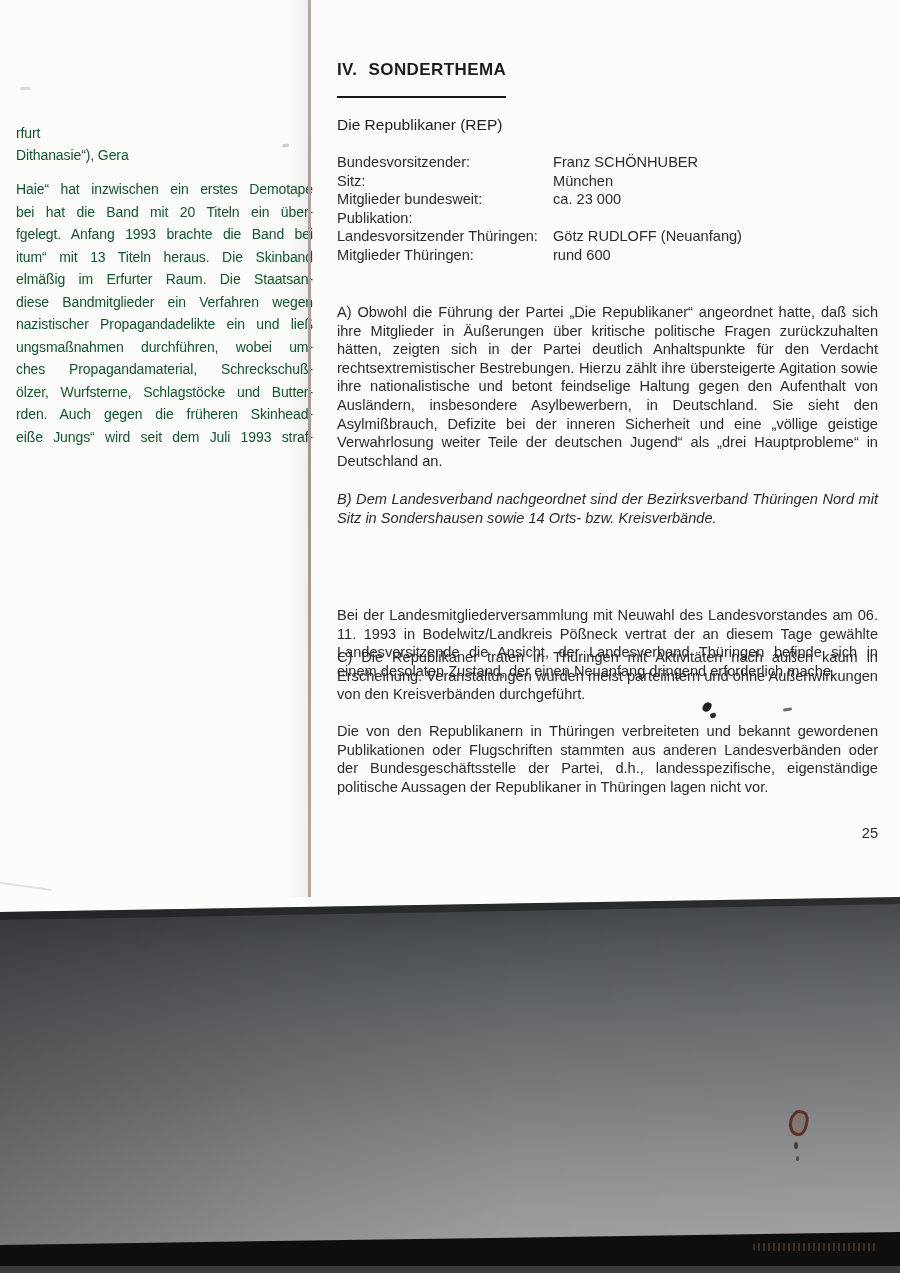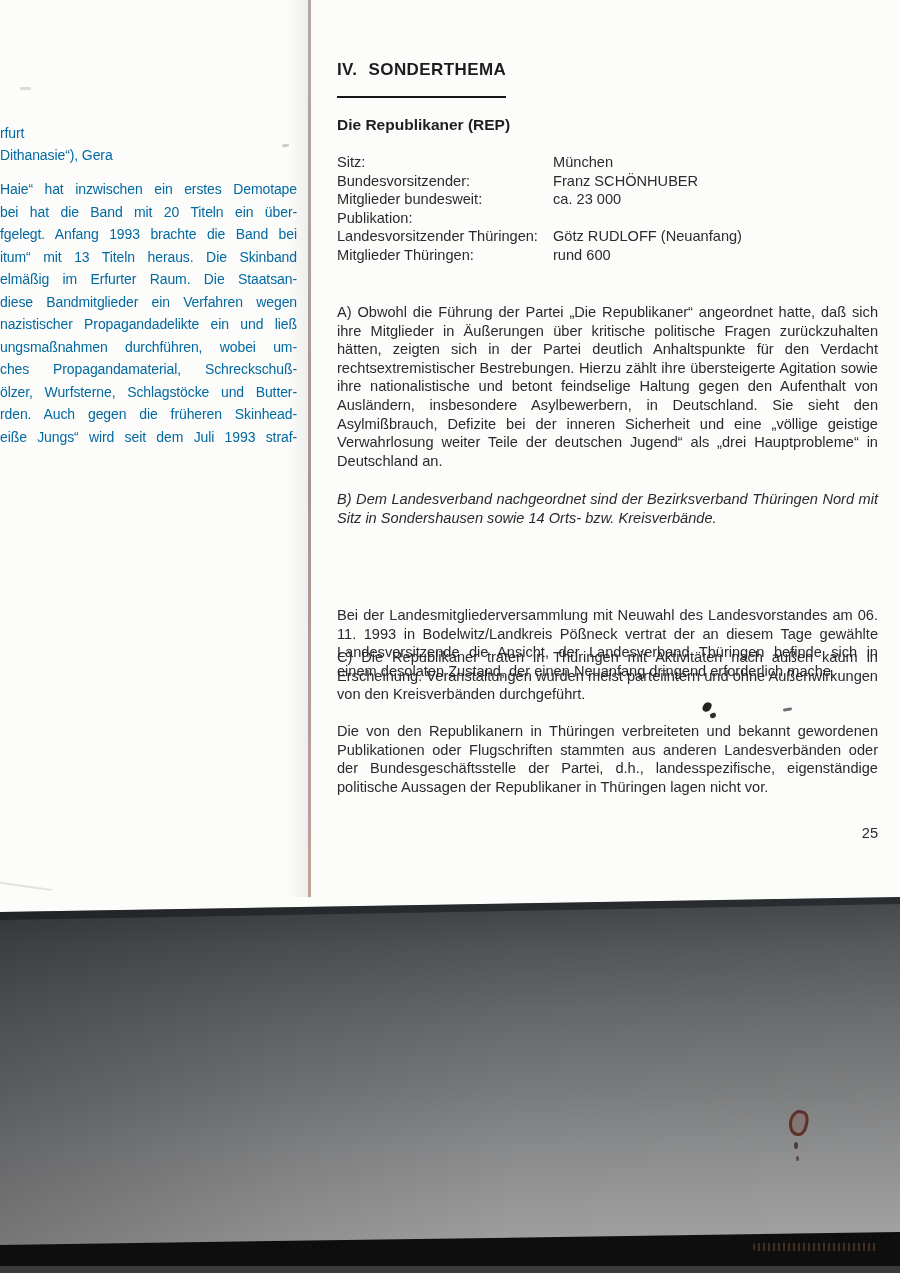--- a/index.html
+++ b/index.html
@@ -4,22 +4,22 @@
 <style>
   html,body { margin:0; padding:0; background:#ffffff; }
   .scan-root {
     position:relative; width:900px; height:1273px; overflow:hidden;
     background:#fcfcfb; color:#2b2b2b;
     font-family:"Liberation Sans", sans-serif;
   }
 
   
   .lcol-line {
-    position:absolute; left:0; width:297px; height:20px; overflow:hidden;
-    font-size:14px; letter-spacing:-0.1px; color:#0369a1; white-space:nowrap;
+    position:absolute; left:16px; width:297px; height:20px; overflow:hidden;
+    font-size:14px; letter-spacing:-0.1px; color:#14532d; white-space:nowrap;
   }
   .lcol-line.just { white-space:normal; text-align:justify; text-align-last:justify; }
 
   
   .spine {
     position:absolute; left:308px; top:0; width:2.5px; height:897px;
     background:linear-gradient(to bottom,#b5a9a4 0%,#a5968f 55%,#bda49b 100%);
   }
   .spine-shadow {
     position:absolute; left:288px; top:0; width:20px; height:897px;
@@ -27,21 +27,21 @@
   }
 
   
   .section-heading {
     position:absolute; left:337px; top:60px; margin:0;
     font-size:17px; font-weight:bold; letter-spacing:0.4px; word-spacing:6px;
     color:#1c1c1c; border-bottom:2.5px solid #161616; padding-bottom:16px;
   }
   .article-heading {
     position:absolute; left:337px; top:116px; margin:0;
-    font-size:15.5px; font-weight:bold; color:#1e1e1e;
+    font-size:15.5px; font-weight:normal; color:#1e1e1e;
   }
   .facts { position:absolute; left:337px; top:153px; width:541px; font-size:14.6px; }
   .fact-row { display:flex; height:18.6px; line-height:18.6px; }
   .fact-label { width:216px; flex:none; }
   .fact-value { flex:1; }
 
   .para {
     position:absolute; left:337px; width:541px; margin:0;
     font-size:14.6px; line-height:18.6px; text-align:justify; color:#2a2a2a;
   }
@@ -121,26 +121,26 @@
 
   <div class="spine-shadow"></div>
   <div class="spine"></div>
 
   <div>
     <h1 class="section-heading">IV. SONDERTHEMA</h1>
     <h2 class="article-heading">Die Republikaner (REP)</h2>
 
     <div class="facts">
       <div class="fact-row">
+        <span class="fact-label">Bundesvorsitzender:</span>
+        <span class="fact-value">Franz SCHÖNHUBER</span>
+      </div>
+      <div class="fact-row">
         <span class="fact-label">Sitz:</span>
         <span class="fact-value">München</span>
-      </div>
-      <div class="fact-row">
-        <span class="fact-label">Bundesvorsitzender:</span>
-        <span class="fact-value">Franz SCHÖNHUBER</span>
       </div>
       <div class="fact-row">
         <span class="fact-label">Mitglieder bundesweit:</span>
         <span class="fact-value">ca. 23 000</span>
       </div>
       <div class="fact-row">
         <span class="fact-label">Publikation:</span>
       </div>
       <div class="fact-row">
         <span class="fact-label">Landesvorsitzender Thüringen:</span>

